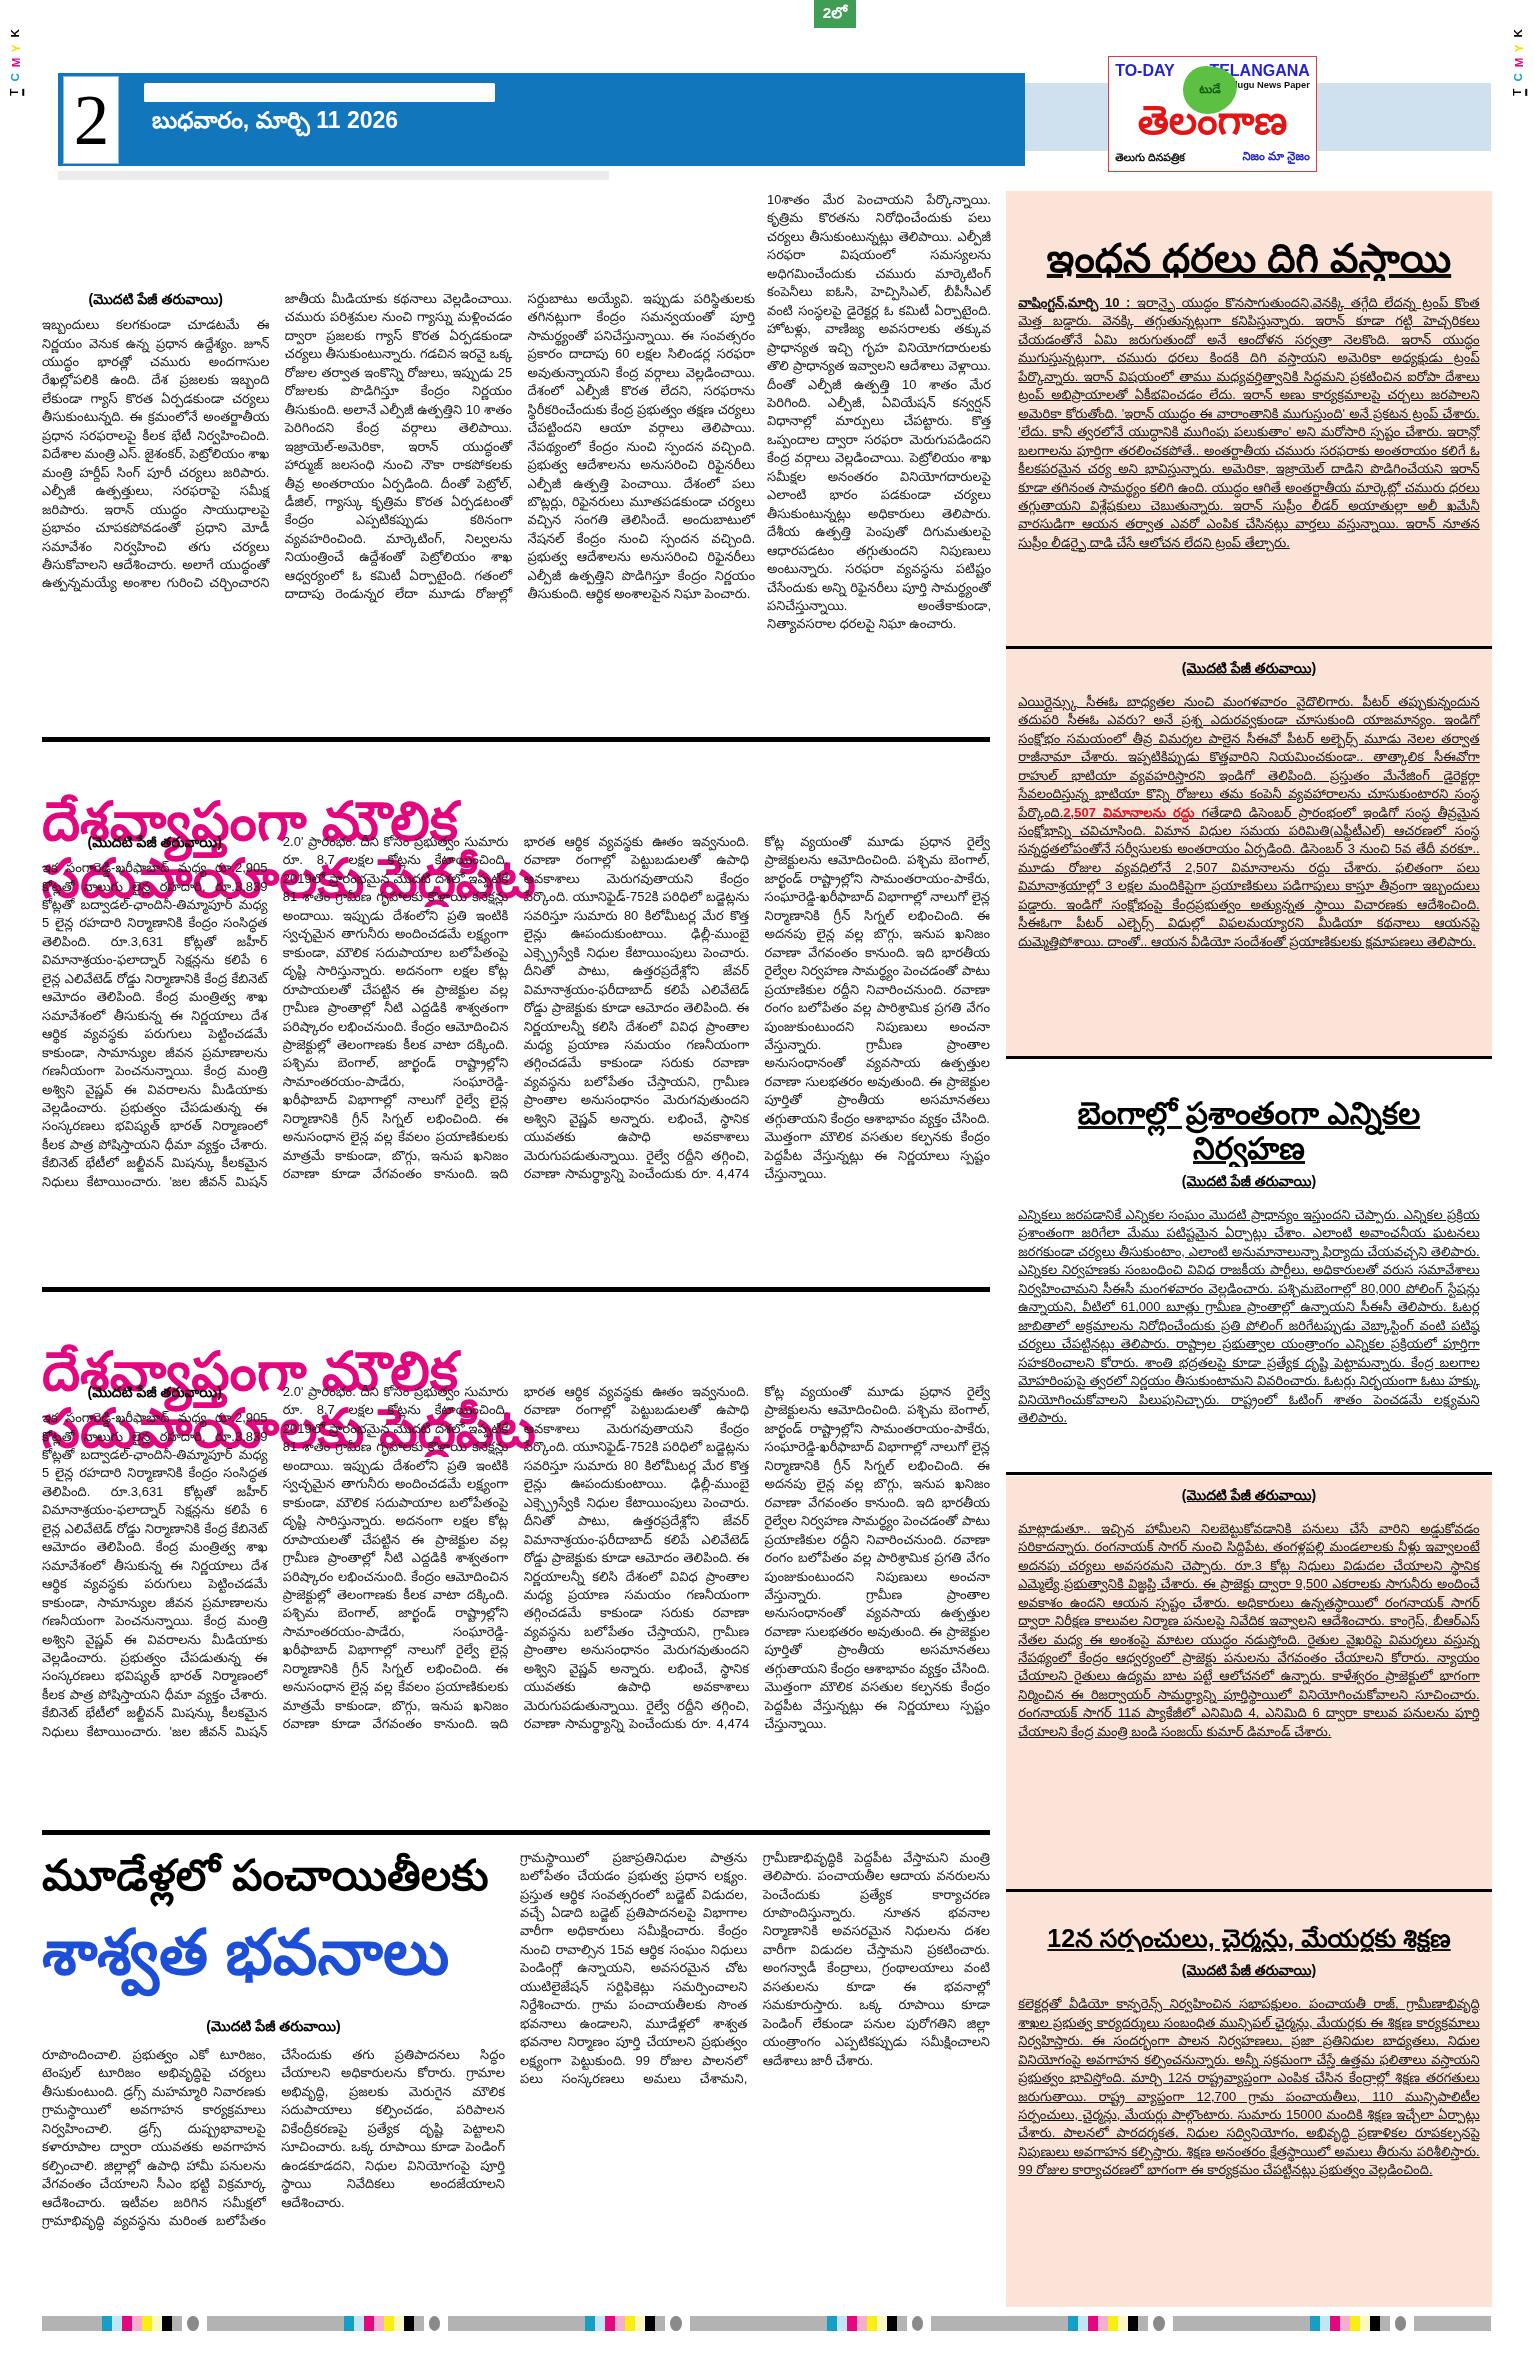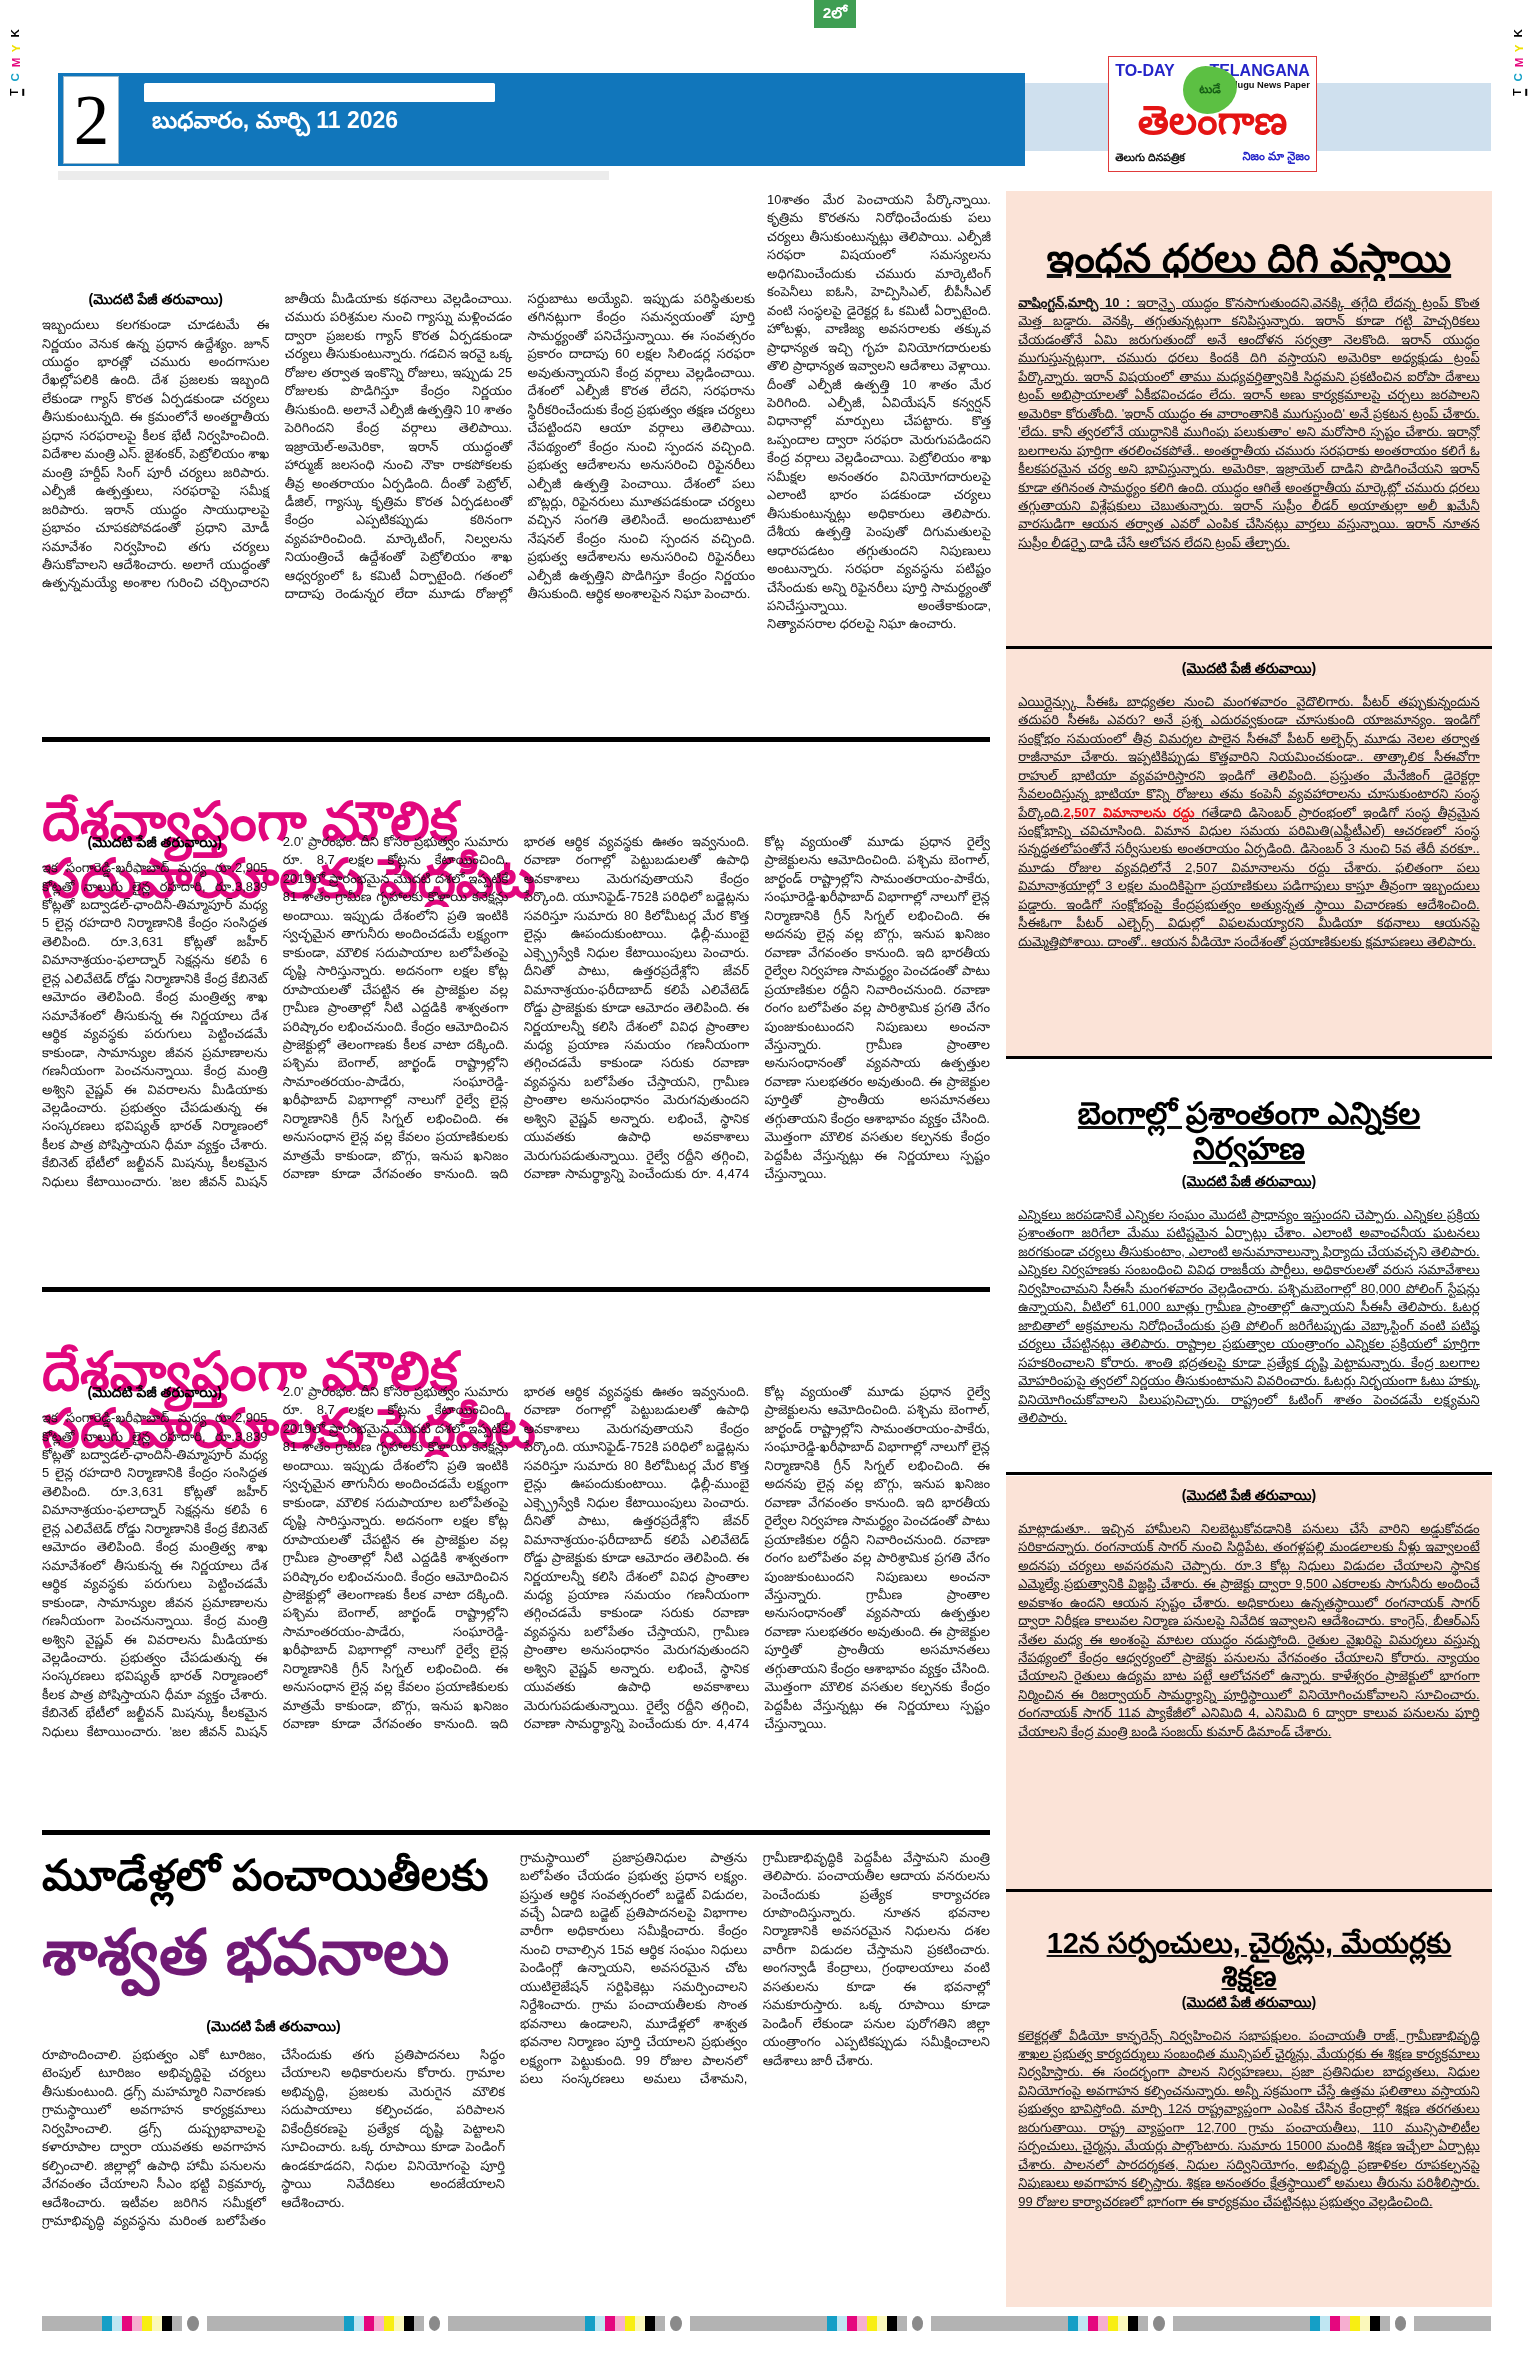--- a/index.html
+++ b/index.html
@@ -49,39 +49,39 @@
   .a1{left:42px;top:191px;width:948px;height:543px;}
   .a1 .headline{position:absolute;left:0;top:4.6px;width:713px;font-size:46px;line-height:1.05;color:#8e2b8e;}
   .a1 .body3{position:absolute;left:0;top:99px;width:713px;height:439px;column-count:3;column-gap:15.4px;}
   .a1 .col4{position:absolute;left:725px;top:0;width:224px;height:540px;}
   .a2{left:42px;top:751px;width:948px;height:533px;}
   .a3{left:42px;top:1301px;width:948px;height:526px;}
   .dup .headline{position:absolute;left:0;top:6.2px;width:663px;font-size:54px;line-height:1.05;color:#e2077e;}
   .dup .body4{position:absolute;left:0;top:82px;width:948px;height:446px;column-count:4;column-gap:15.4px;}
   .a4{left:42px;top:1844px;width:948px;height:463px;}
   .a4 .hl-black{position:absolute;left:0;top:9.3px;width:463px;font-size:43px;line-height:1.05;color:#000;font-weight:700;}
-  .a4 .hl-red{position:absolute;left:0;top:74px;width:463px;font-size:63px;line-height:1.1;color:#701a75;font-weight:700;}
+  .a4 .hl-red{position:absolute;left:0;top:74px;width:463px;font-size:63px;line-height:1.1;color:#1d4ed8;font-weight:700;}
   .a4 .byline{position:absolute;left:0;top:174px;width:463px;}
   .a4 .body-left{position:absolute;left:0;top:202px;width:463px;height:259px;column-count:2;column-gap:15.4px;}
   .a4 .body-right{position:absolute;left:478px;top:4.6px;width:470px;height:456px;column-count:2;column-gap:15.4px;}
   
   .rart{position:absolute;left:1006px;width:486px;box-sizing:border-box;padding:10.8px 12.3px;text-decoration:underline;}
   .rart .headline{text-align:center;color:#000;line-height:1.15;}
   .pinkbg{background:#fbe3d7;}
   .whitebg{background:#ffffff;}
   .r1{top:191px;height:455px;}
   .r1 .headline{font-size:40px;margin-bottom:10.8px;}
   .r2{top:649px;height:407px;}
   .r2 .headline{font-size:36px;margin-bottom:6.2px;}
   .r3{top:1059px;height:413px;}
   .r3 .headline{font-size:31px;margin-bottom:6.2px;}
   .r4{top:1476px;height:413px;}
   .r4 .headline{font-size:32px;margin-bottom:6.2px;}
   .r5{top:1892px;height:415px;}
-  .r5 .headline{font-size:29px;margin-bottom:0;}
+  .r5 .headline{font-size:25px;margin-bottom:10px;}
   .rart .tel-body{height:calc(100% - 0px);}
   .dateline{font-weight:700;}
   .red-inline{color:#e8131b;font-weight:700;}
   
   .color-bar{position:absolute;left:42px;top:2316px;width:1449px;height:15.4px;display:flex;}
   .cb-seg{flex:1;display:flex;height:100%;}
   .cb-lead{width:60px;background:#b3b3b3;}
   .cb-sw{width:10px;height:100%;}
   .cb-eh{width:21.6px;display:flex;align-items:center;justify-content:center;background:#ffffff;}
   .cb-el{width:11.6px;height:15.4px;border-radius:50%;background:#8a8a8a;}

